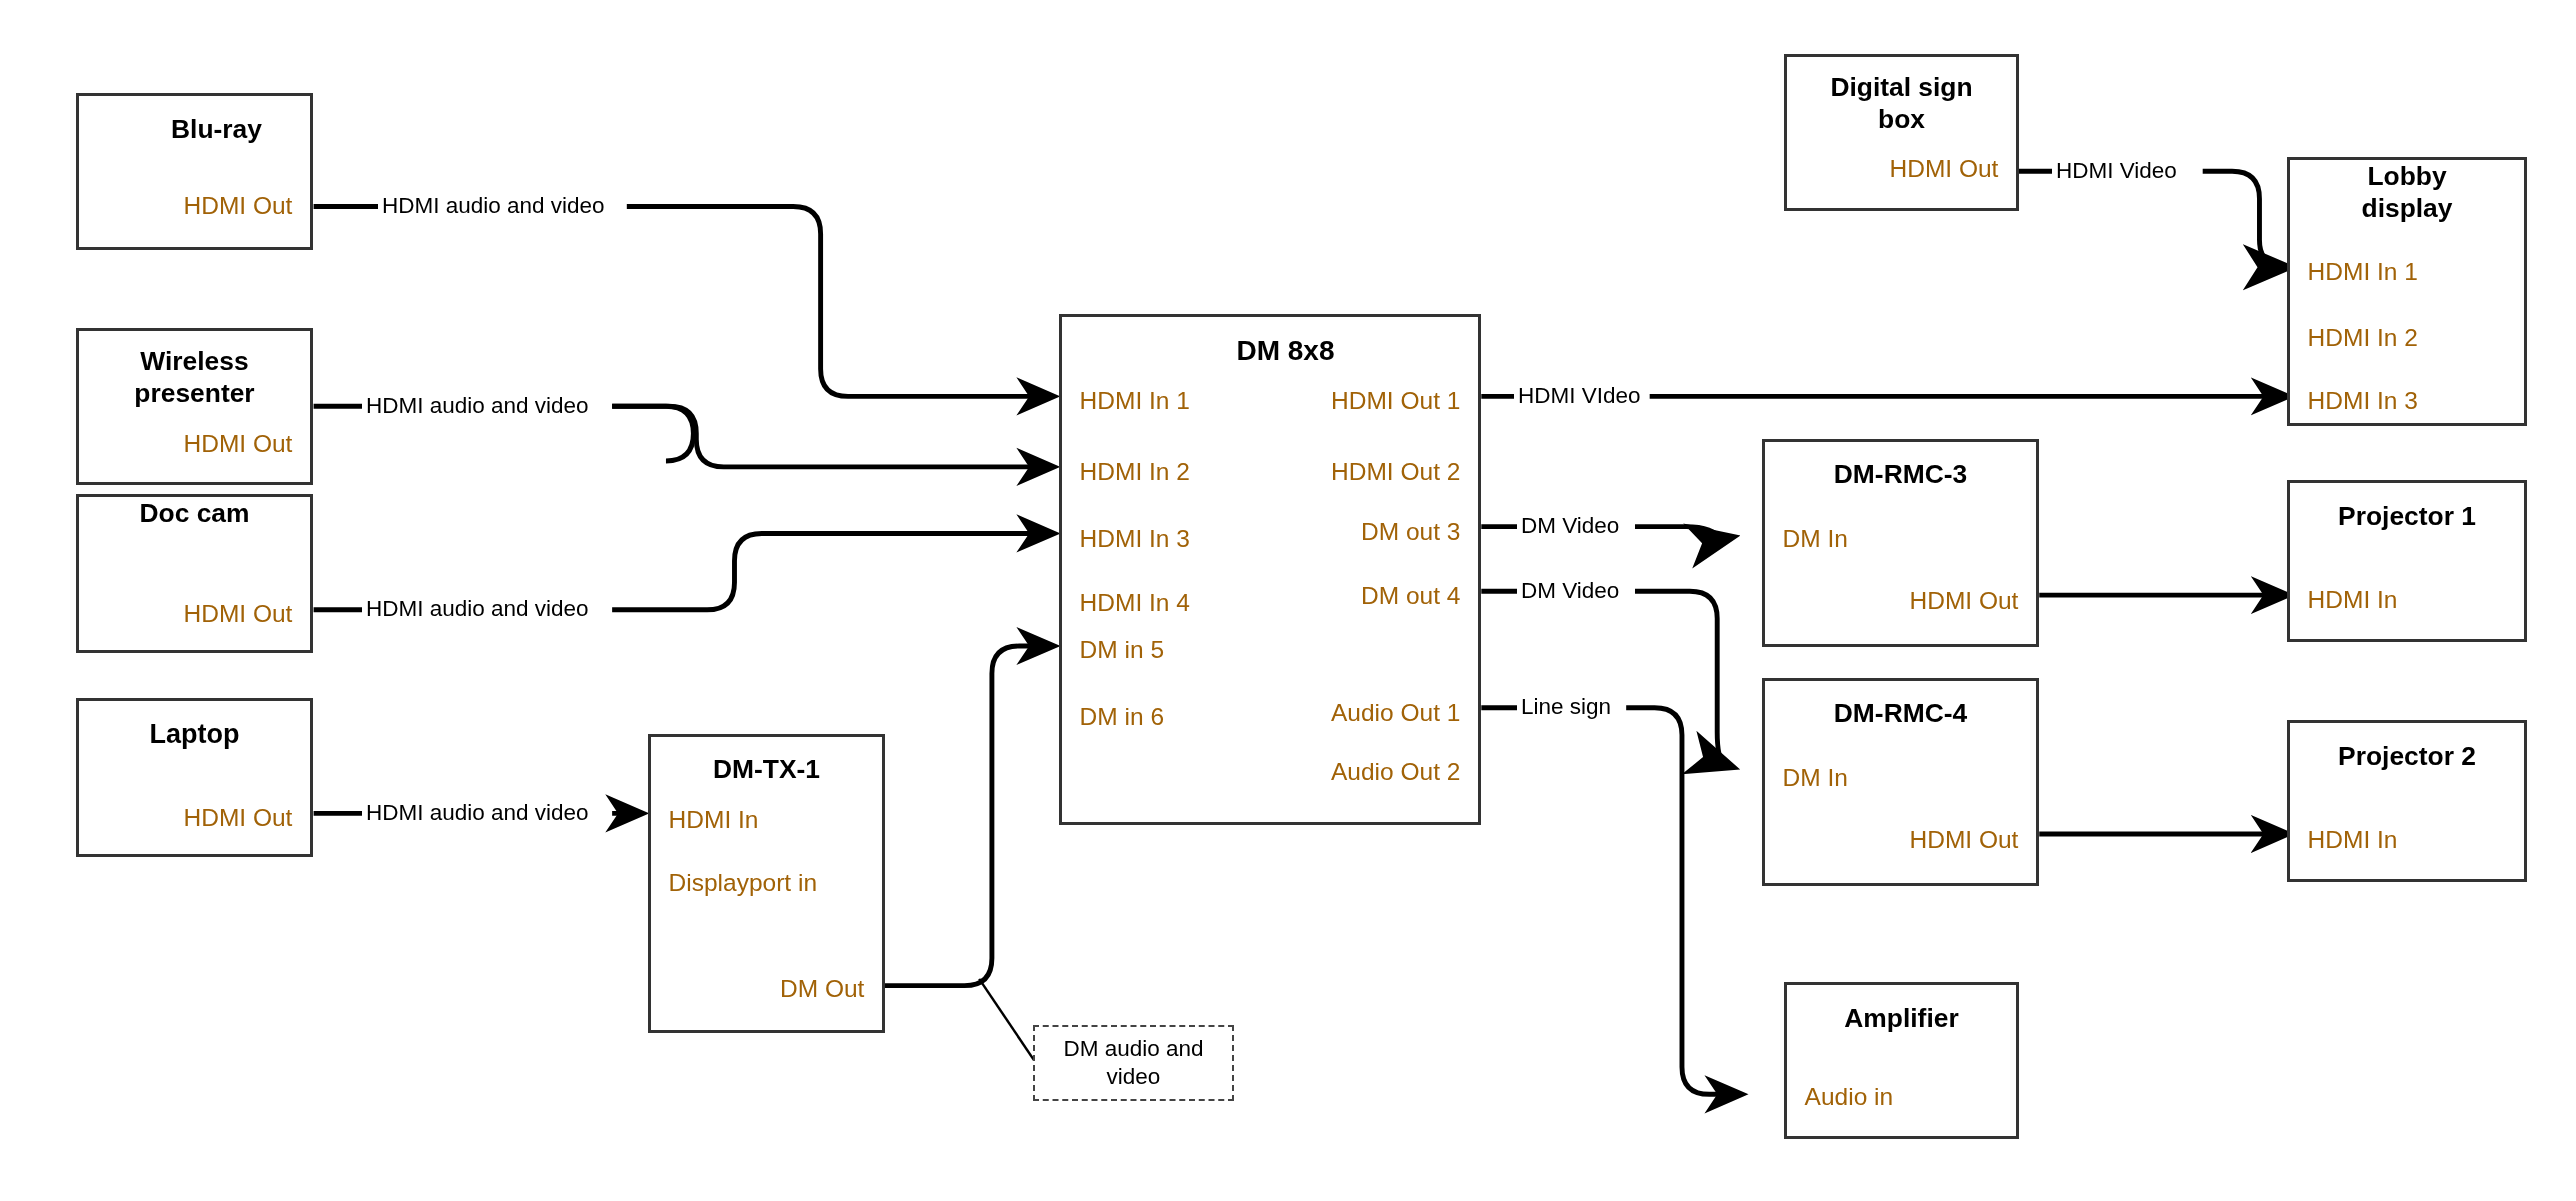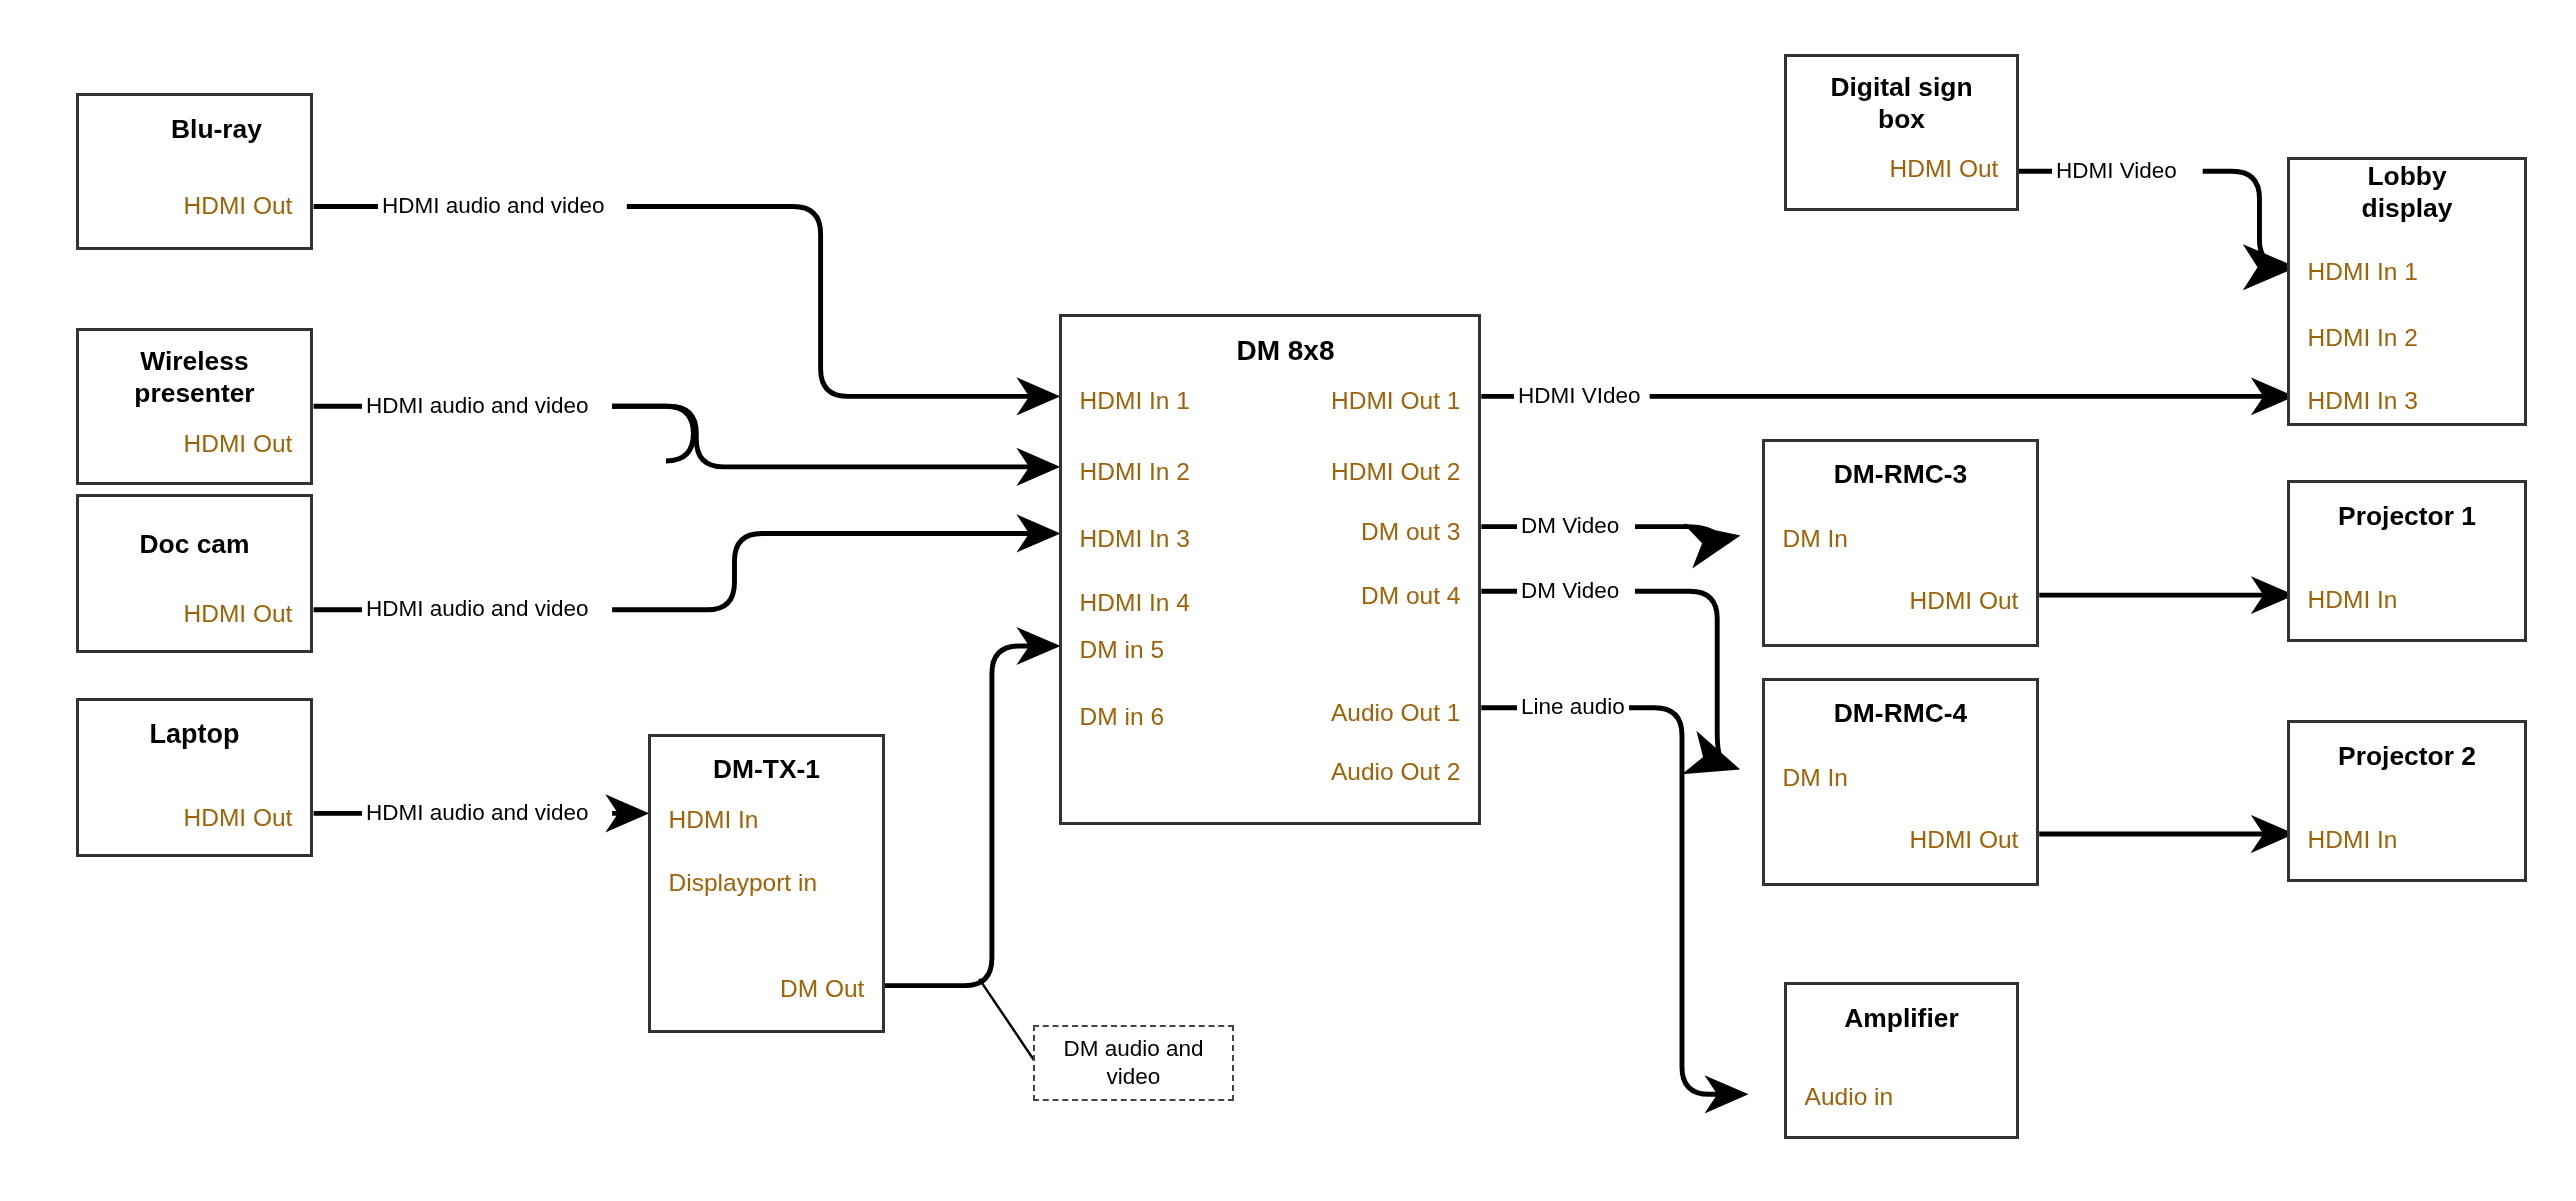--- a/index.html
+++ b/index.html
@@ -62,21 +62,21 @@
     <div class="title" style="font-size:26.4px;margin-top:17.6px;margin-left:44px;">Blu-ray</div>
     <div class="port r" style="font-size:24.5px;top:96px;">HDMI Out</div>
   </div>
 
   <div class="node" style="left:76px;top:328px;width:237px;height:157px;">
     <div class="title" style="font-size:26.4px;margin-top:13.7px;line-height:1.22;padding:0 27.4px;">Wireless presenter</div>
     <div class="port r" style="font-size:24.5px;top:99px;">HDMI Out</div>
   </div>
 
   <div class="node" style="left:76px;top:494px;width:237px;height:159px;">
-    <div class="title" style="font-size:26.4px;margin-top:32px;">Doc cam</div>
+    <div class="title" style="font-size:26.4px;margin-top:1px;">Doc cam</div>
     <div class="port r" style="font-size:24.5px;top:103px;">HDMI Out</div>
   </div>
 
   <div class="node" style="left:76px;top:698px;width:237px;height:159px;">
     <div class="title" style="font-size:27px;margin-top:17.6px;">Laptop</div>
     <div class="port r" style="font-size:24.5px;top:103px;">HDMI Out</div>
   </div>
 
   <div class="node" style="left:648px;top:734px;width:237px;height:299px;">
     <div class="title" style="font-size:26.4px;margin-top:16.6px;">DM-TX-1</div>
@@ -141,18 +141,18 @@
   </div>
 
   <div class="wlabel" style="left:378px;top:193px;font-size:22.5px;">HDMI audio and video</div>
   <div class="wlabel" style="left:362px;top:393px;font-size:22.5px;">HDMI audio and video</div>
   <div class="wlabel" style="left:362px;top:596px;font-size:22.5px;">HDMI audio and video</div>
   <div class="wlabel" style="left:362px;top:800px;font-size:22.5px;">HDMI audio and video</div>
   <div class="wlabel" style="left:2052px;top:158px;font-size:22.5px;">HDMI Video</div>
   <div class="wlabel" style="left:1514px;top:383px;font-size:22.5px;">HDMI VIdeo</div>
   <div class="wlabel" style="left:1517px;top:513px;font-size:22.5px;">DM Video</div>
   <div class="wlabel" style="left:1517px;top:578px;font-size:22.5px;">DM Video</div>
-  <div class="wlabel" style="left:1517px;top:694px;font-size:22.5px;">Line audio</div>
+  <div class="wlabel" style="left:1517px;top:694px;font-size:22.5px;">Line sign</div>
 
   <div class="note" style="left:1033px;top:1025px;width:201px;height:76px;font-size:22.5px;">DM audio and video</div>
 
 </div>
 
 
 </body></html>

